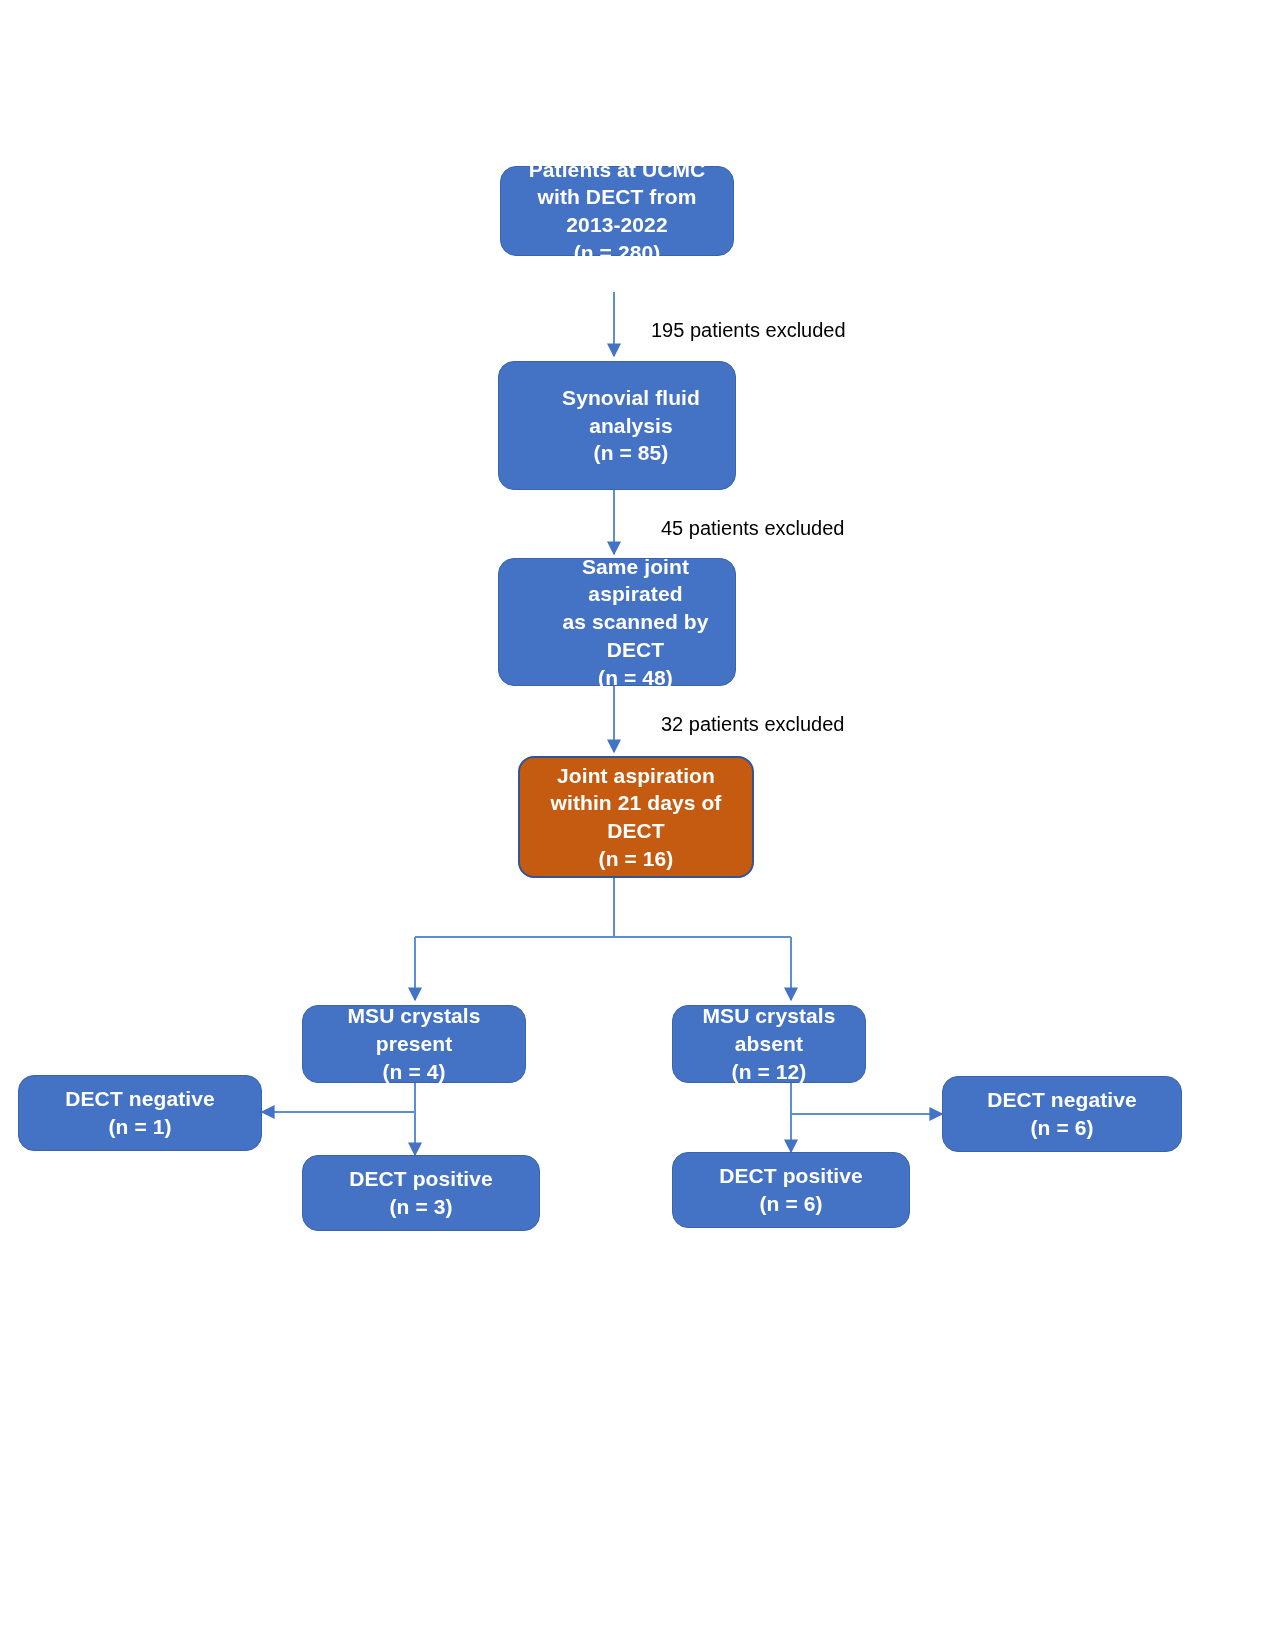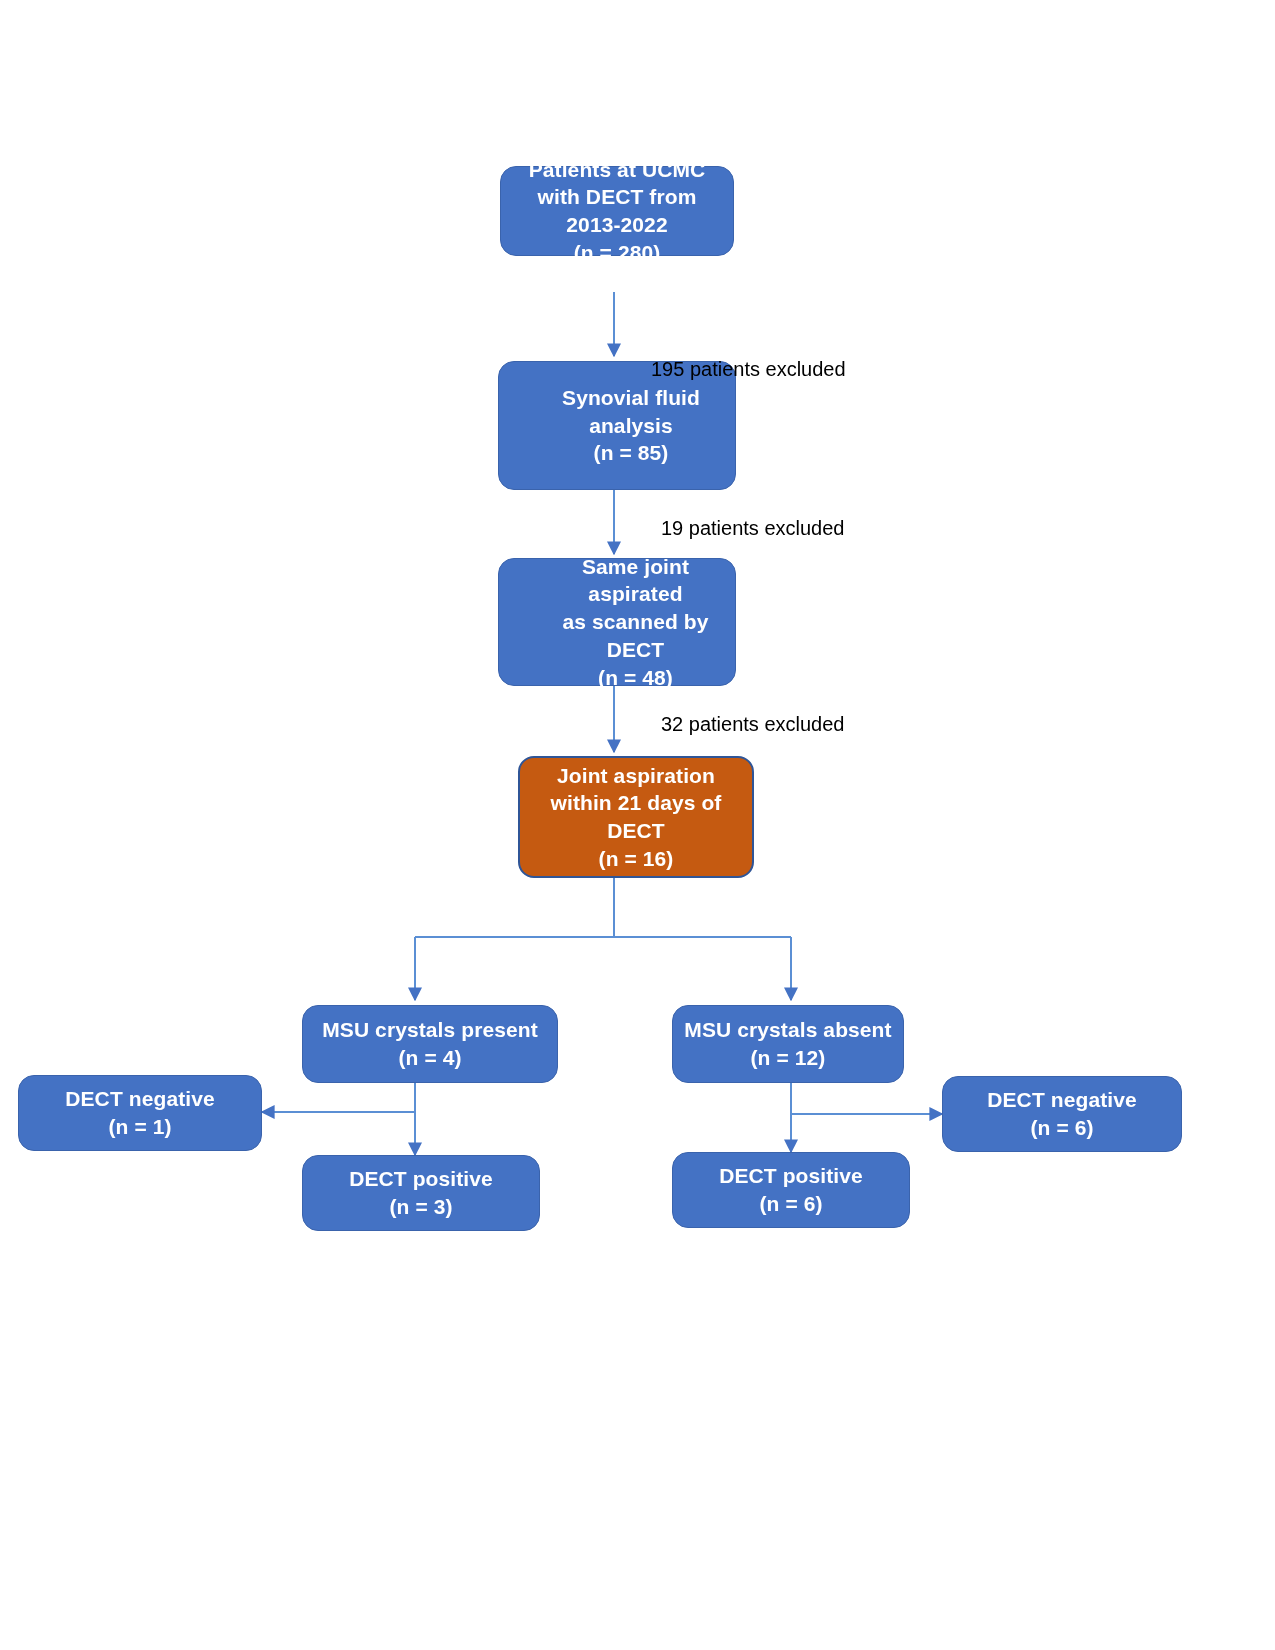--- a/index.html
+++ b/index.html
@@ -113,26 +113,26 @@
 (n = 48)</span>
   </div>
 
   <div class="node orange" style="left:500px; top:756px; width:236px; height:122px;margin-left:18px;">
     <span>Joint aspiration
 within 21 days of
 DECT
 (n = 16)</span>
   </div>
 
-  <div class="node blue" style="left:302px; top:1005px; width:256px; height:78px;">
+  <div class="node blue" style="left:302px; top:1005px; width:224px; height:78px;">
     <span>MSU crystals present
 (n = 4)</span>
   </div>
 
-  <div class="node blue" style="left:672px; top:1005px; width:232px; height:78px;">
+  <div class="node blue" style="left:672px; top:1005px; width:194px; height:78px;">
     <span>MSU crystals absent
 (n = 12)</span>
   </div>
 
   <div class="node blue" style="left:18px; top:1075px; width:244px; height:76px;">
     <span>DECT negative
 (n = 1)</span>
   </div>
 
   <div class="node blue" style="left:302px; top:1155px; width:238px; height:76px;">
@@ -143,19 +143,19 @@
   <div class="node blue" style="left:942px; top:1076px; width:240px; height:76px;">
     <span>DECT negative
 (n = 6)</span>
   </div>
 
   <div class="node blue" style="left:672px; top:1152px; width:238px; height:76px;">
     <span>DECT positive
 (n = 6)</span>
   </div>
 
-  <div class="edge-label" style="left:651px; top:320px;margin-top:39px;">195 patients excluded</div>
+  <div class="edge-label" style="left:651px; top:320px;">195 patients excluded</div>
 
-  <div class="edge-label" style="left:661px; top:518px;">19 patients excluded</div>
+  <div class="edge-label" style="left:661px; top:518px;">45 patients excluded</div>
 
   <div class="edge-label" style="left:661px; top:714px;text-align:right;">32 patients excluded</div>
 
 </div>
 
 </body></html>

